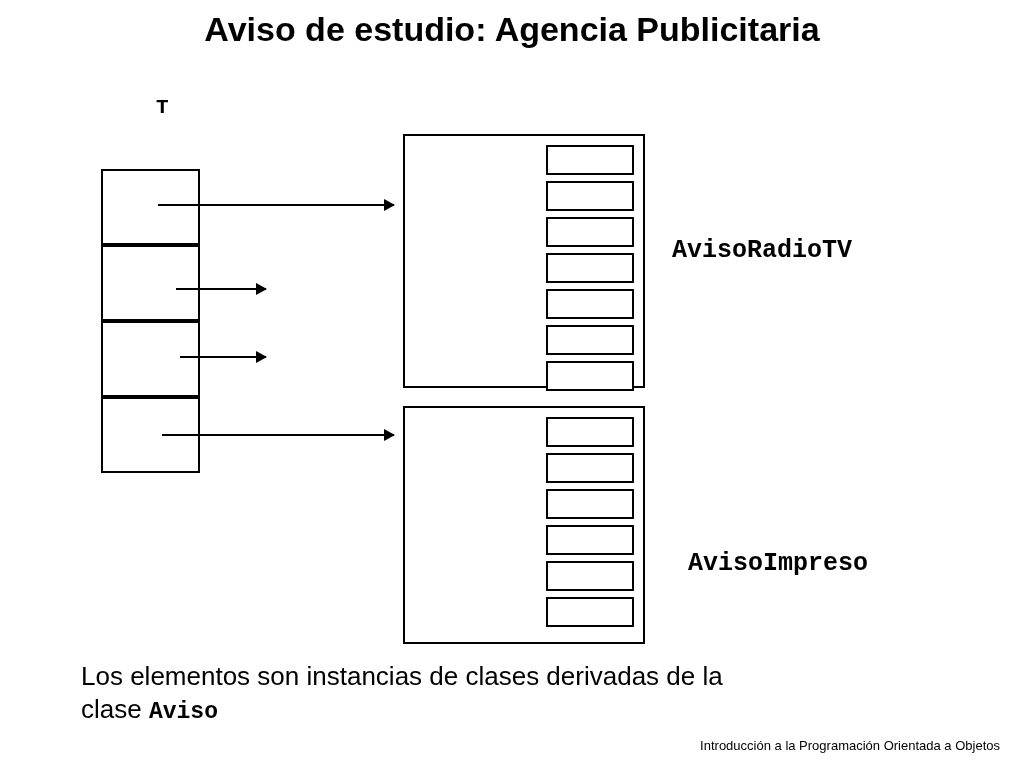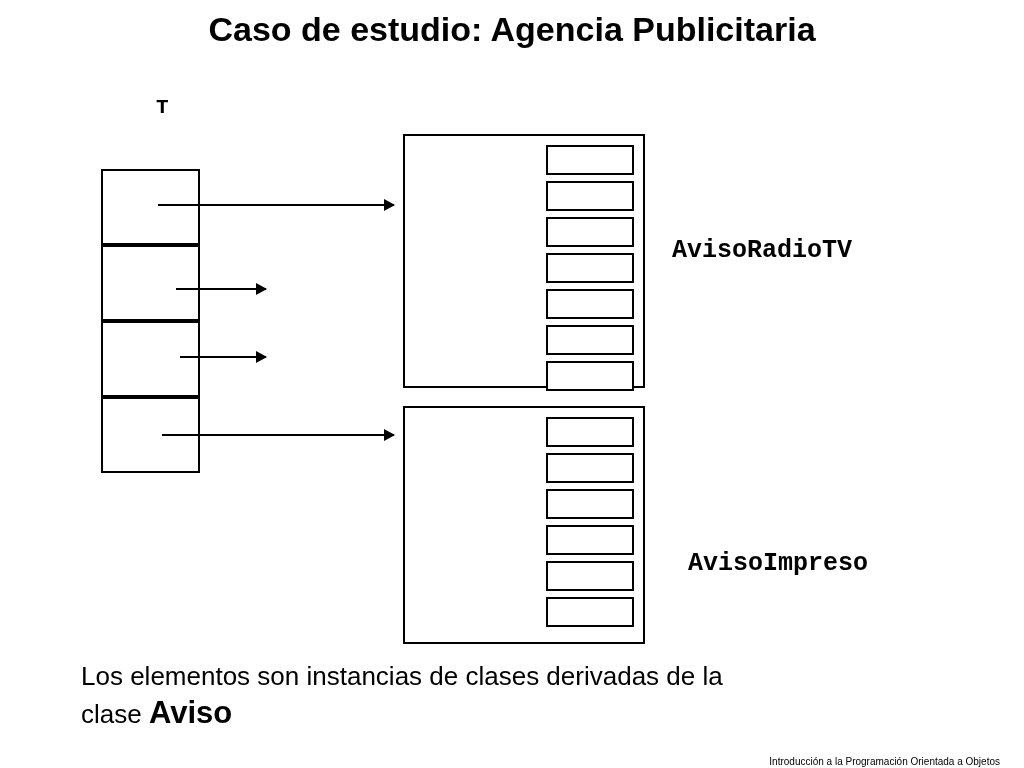--- a/index.html
+++ b/index.html
@@ -129,41 +129,41 @@
     position: absolute;
     left: 40px;
     top: 660px;
     width: 900px;
     font-size: 26px;
     line-height: 1.28;
     font-family: "Liberation Sans", sans-serif;
     margin-left: 41px;
   }
   .caption .mono {
-    font-family: Liberation Sans, sans-serif;
-    font-weight: bold;
-    font-size: 31px;
+    font-family: Liberation Mono, monospace;
+    font-weight: bold;
+    font-size: 23px;
   }
 
   
   .footer {
     position: absolute;
     right: 24px;
-    top: 756px;
-    font-size: 10px;
+    top: 738px;
+    font-size: 13px;
     font-family: "Liberation Sans", sans-serif;
     text-align: left;
   }
 </style>
 </head>
 <body>
 
 <div class="slide">
 
-  <div class="title">Caso de estudio: Agencia Publicitaria</div>
+  <div class="title">Aviso de estudio: Agencia Publicitaria</div>
 
   <div class="array-label">T</div>
 
   <div class="array">
     <div class="array-cell c0"></div>
     <div class="array-cell c1"></div>
     <div class="array-cell c2"></div>
     <div class="array-cell c3"></div>
   </div>
 

